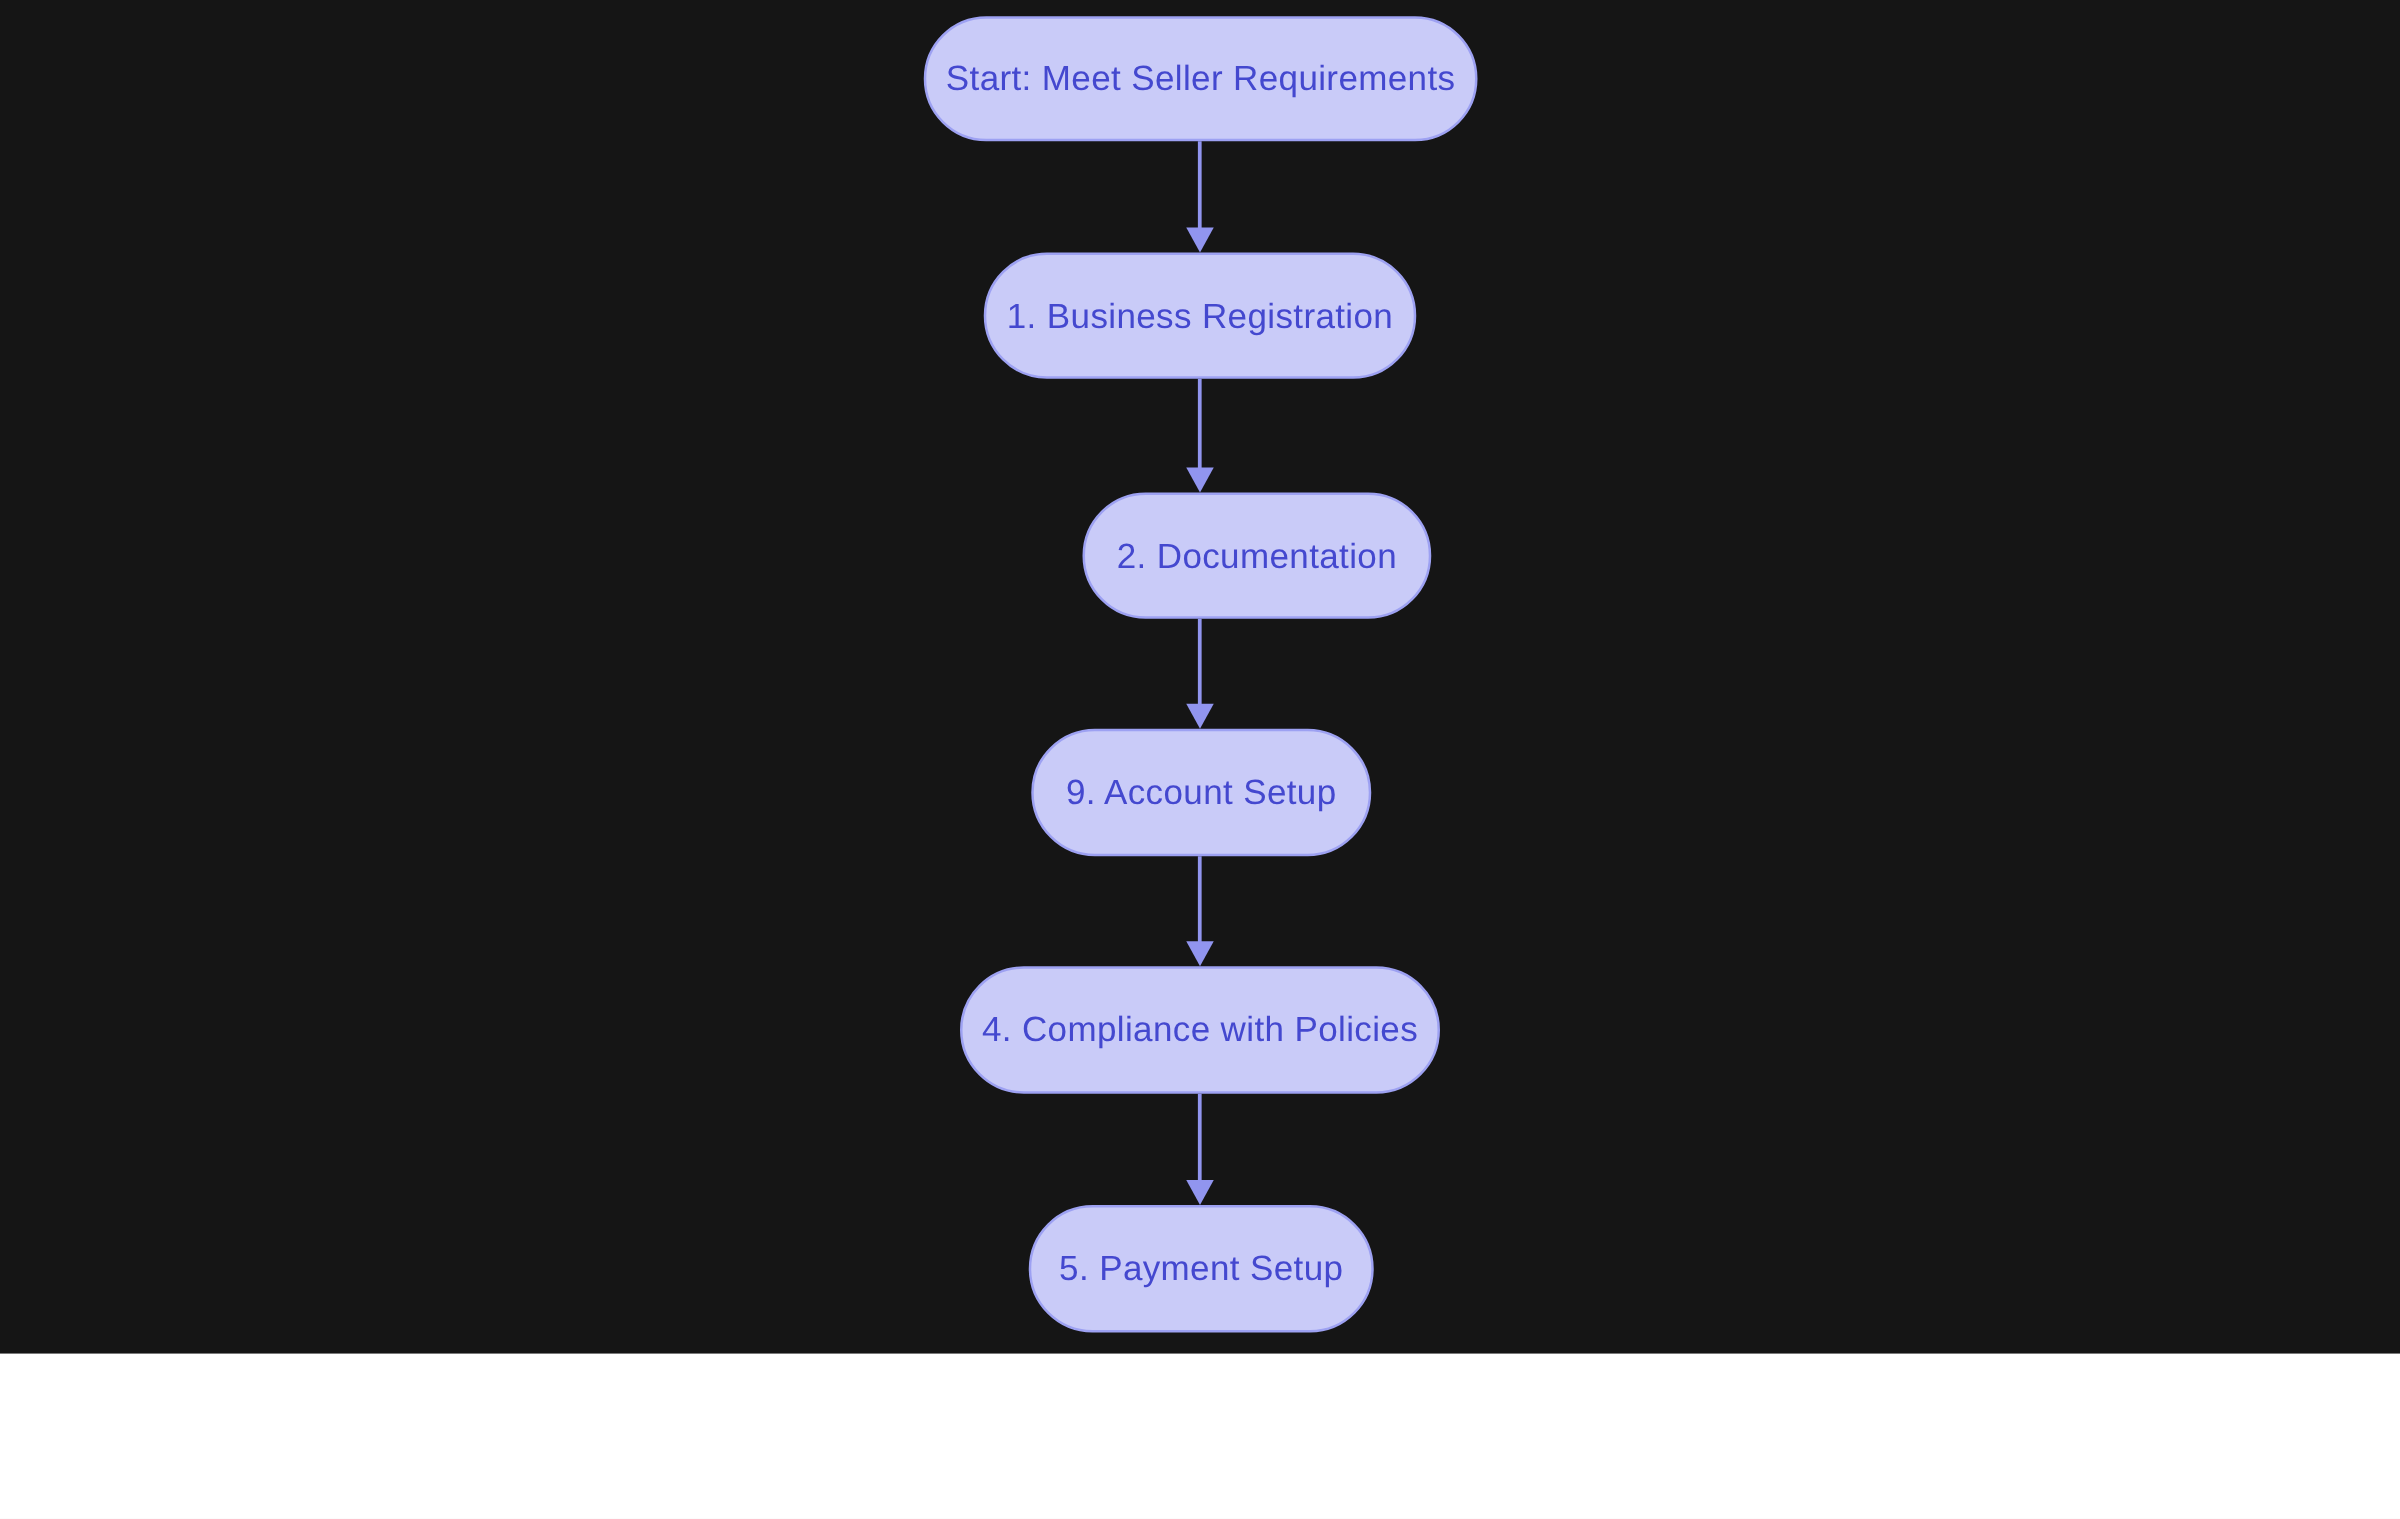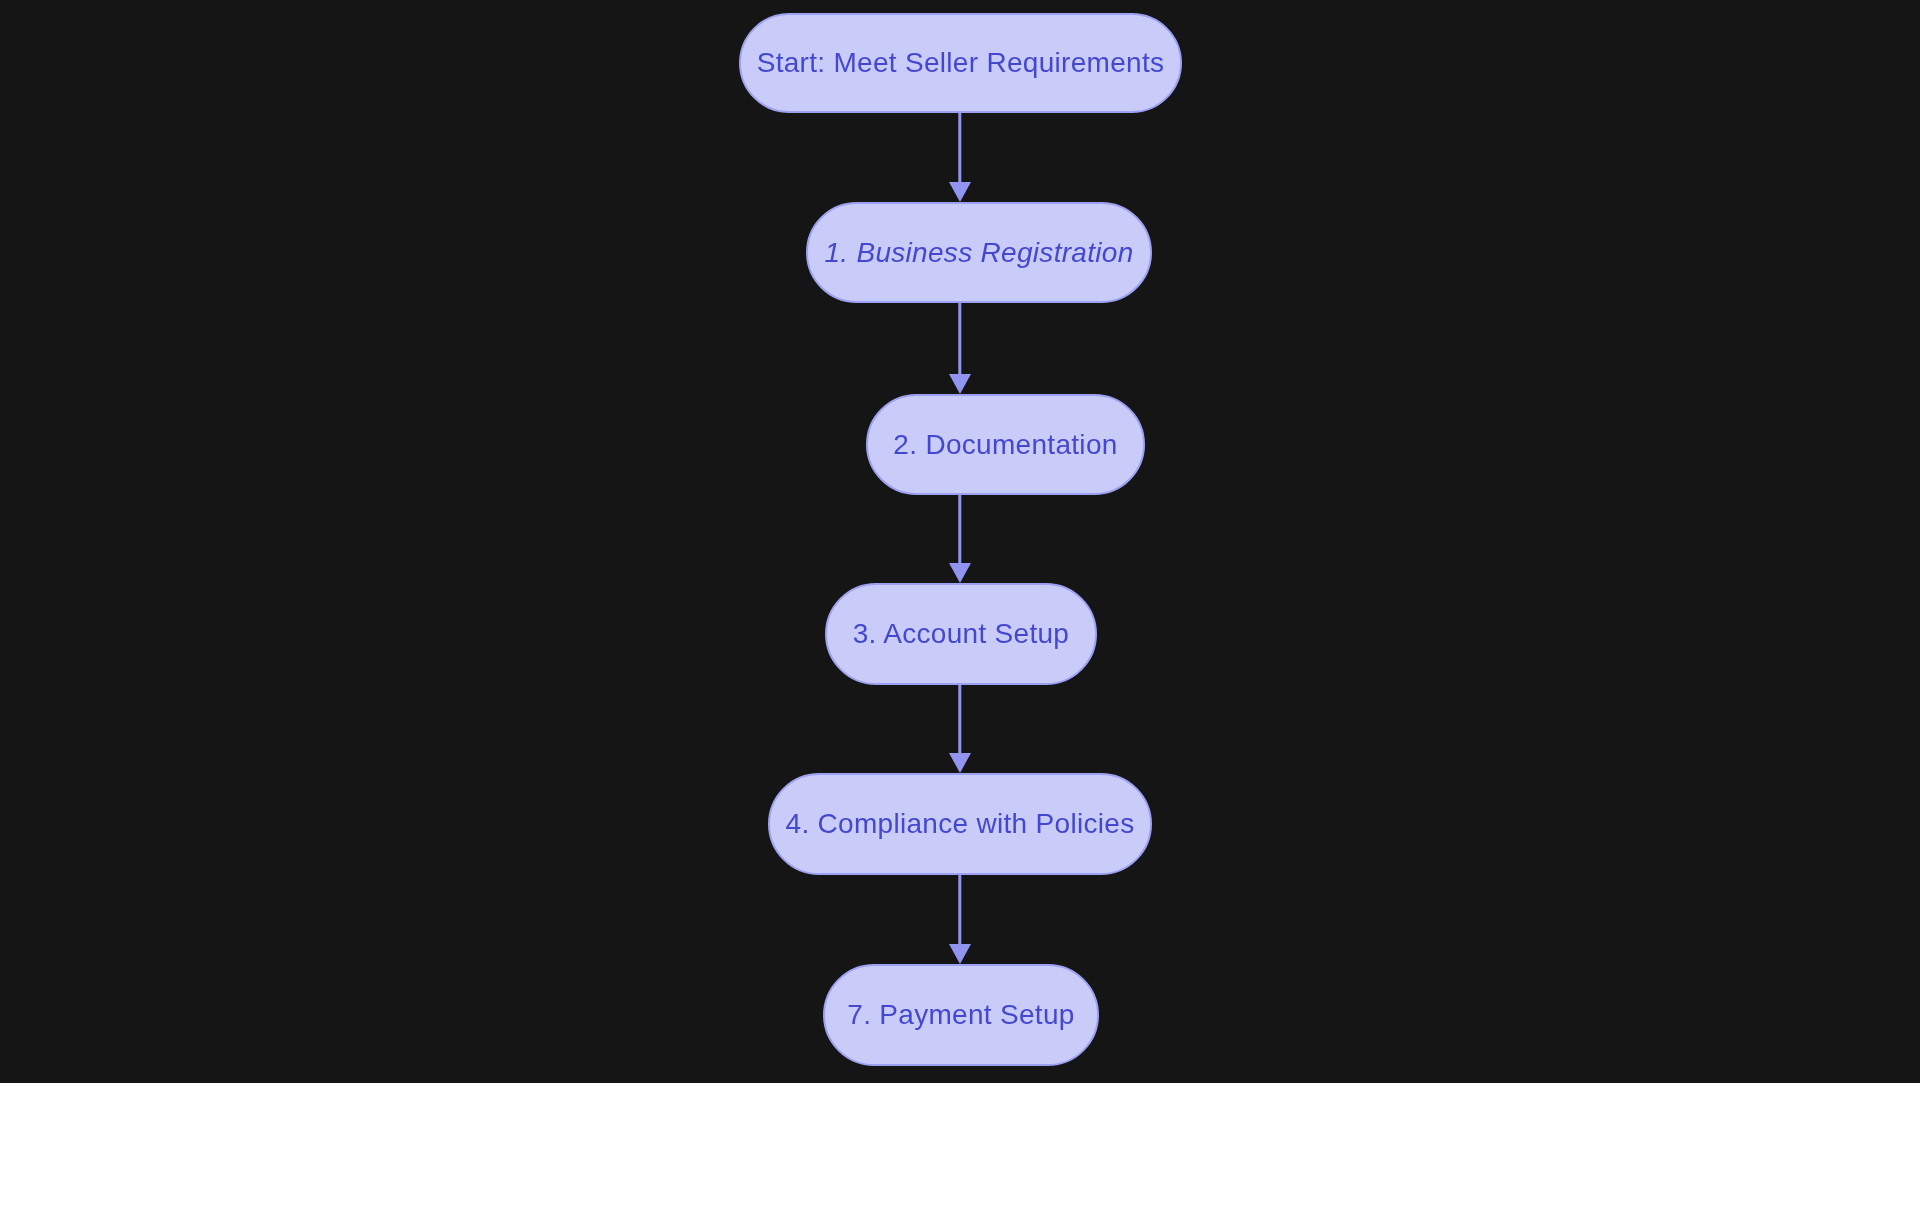--- a/index.html
+++ b/index.html
@@ -27,21 +27,21 @@
     background:var(--node-fill);
     border:2px solid var(--node-border);
     border-radius:52px;
     display:flex;align-items:center;justify-content:center;
     color:var(--node-text);
     font-size:28px;
     letter-spacing:.3px;
     white-space:nowrap;
   }
   .node-1{left:739px;top:13px;width:443px;height:100px;}
-  .node-2{left:806px;top:202px;width:346px;height:101px;font-style:italic;}
+  .node-2{left:787px;top:202px;width:346px;height:101px;}
   .node-3{left:866px;top:394px;width:279px;height:101px;}
   .node-4{left:825px;top:583px;width:272px;height:102px;}
   .node-5{left:768px;top:773px;width:384px;height:102px;text-align:center;}
   .node-6{left:823px;top:964px;width:276px;height:102px;}
 
   
   .arrow{position:absolute;width:24px;}
   .arrow .shaft{
     position:absolute;left:50%;transform:translateX(-50%);
     top:0;bottom:13px;width:3.4px;background:var(--arrow);
@@ -90,39 +90,39 @@
     <div class="node node-3">
       <span>2. Documentation</span>
     </div>
 
     <div class="arrow arrow-3">
       <div class="shaft"></div>
       <div class="head"></div>
     </div>
 
     <div class="node node-4">
-      <span>3. Account Setup</span>
+      <span>9. Account Setup</span>
     </div>
 
     <div class="arrow arrow-4">
       <div class="shaft"></div>
       <div class="head"></div>
     </div>
 
     <div class="node node-5">
       <span>4. Compliance with Policies</span>
     </div>
 
     <div class="arrow arrow-5">
       <div class="shaft"></div>
       <div class="head"></div>
     </div>
 
     <div class="node node-6">
-      <span>7. Payment Setup</span>
+      <span>5. Payment Setup</span>
     </div>
 
   </div>
 
   <div class="footer">
     
   </div>
 
 </div>
 

